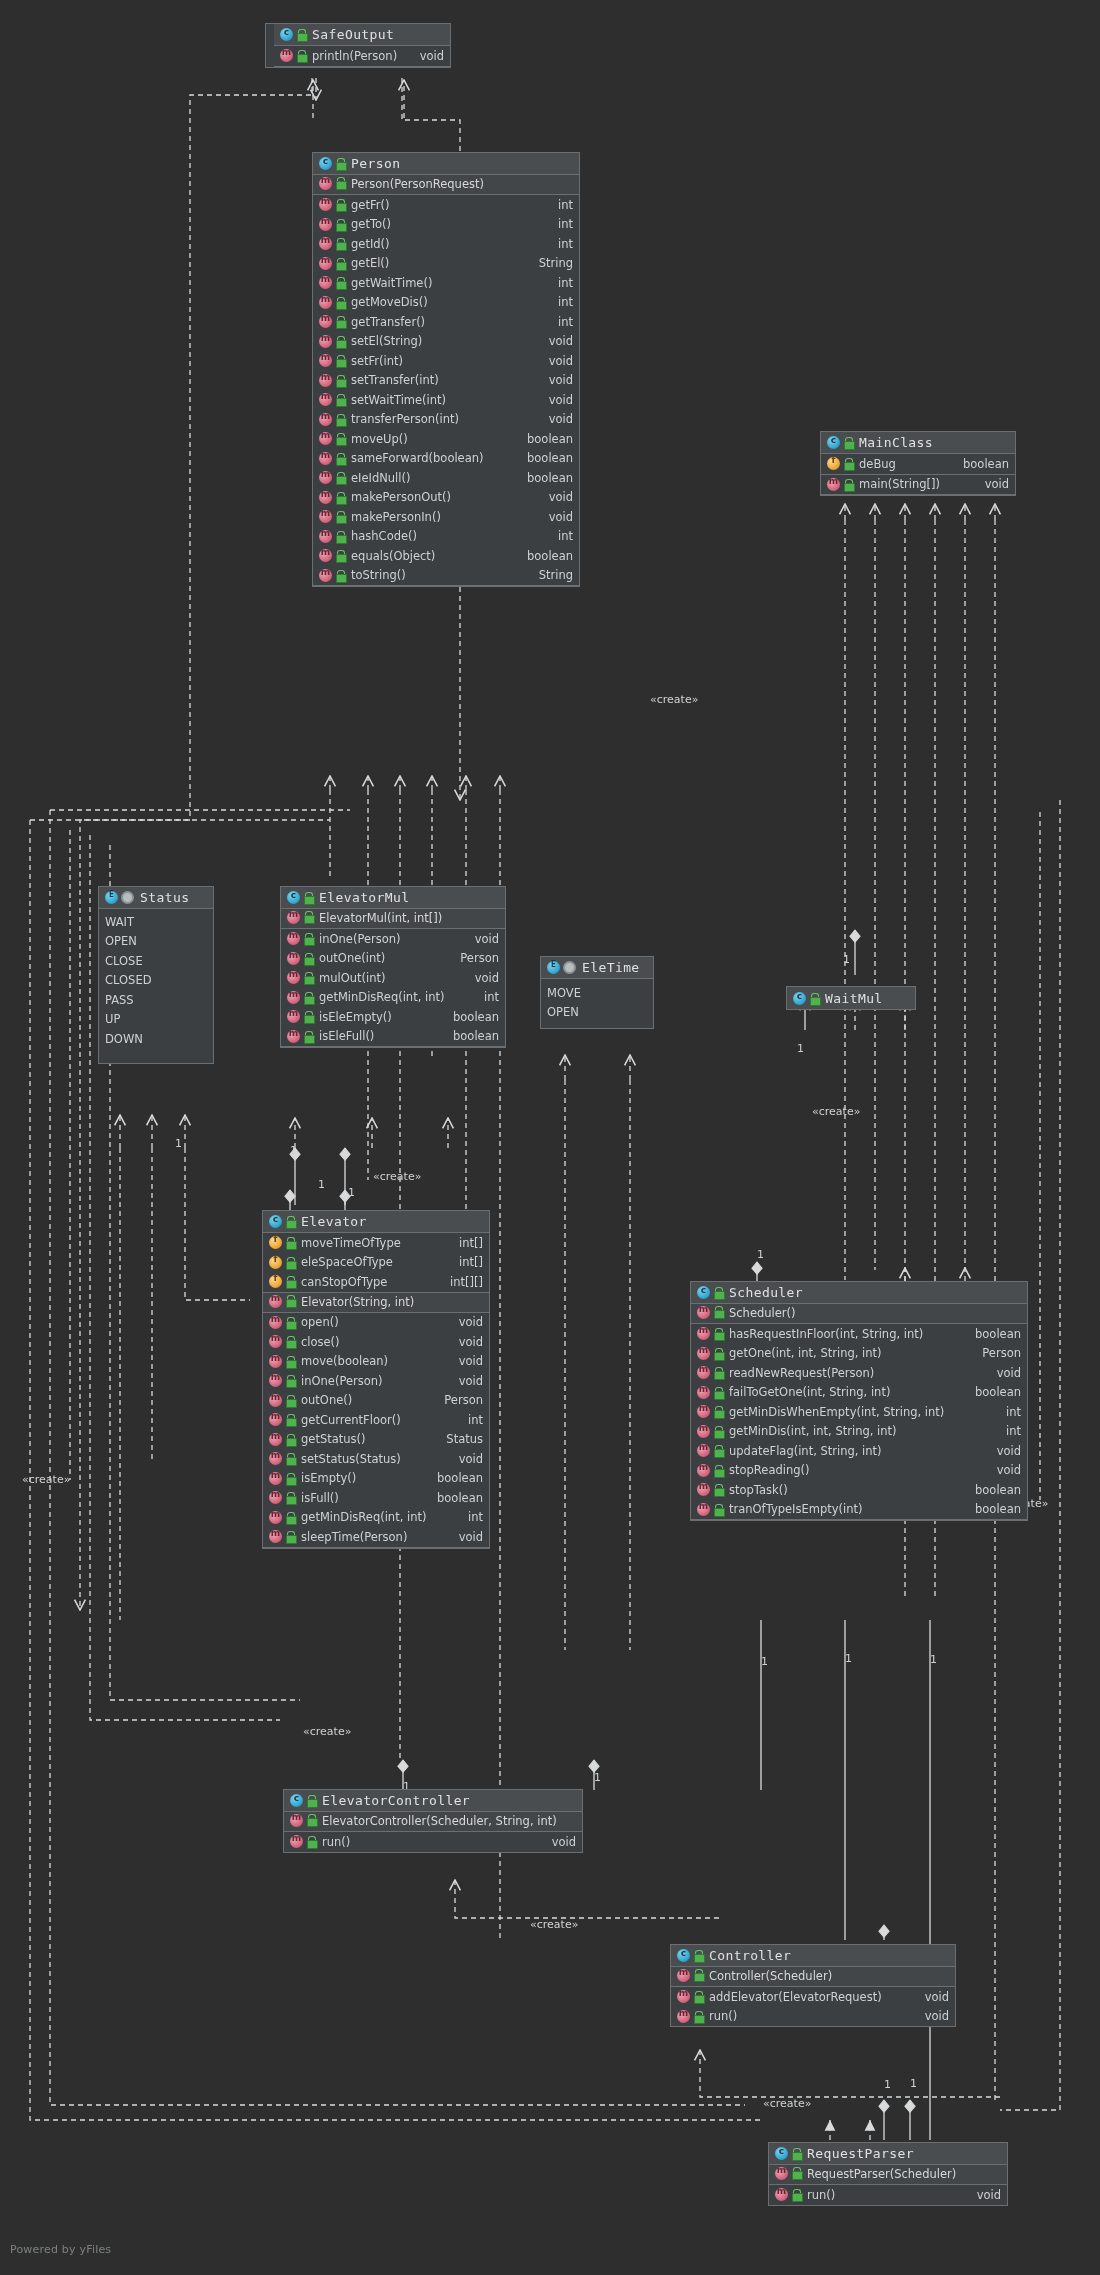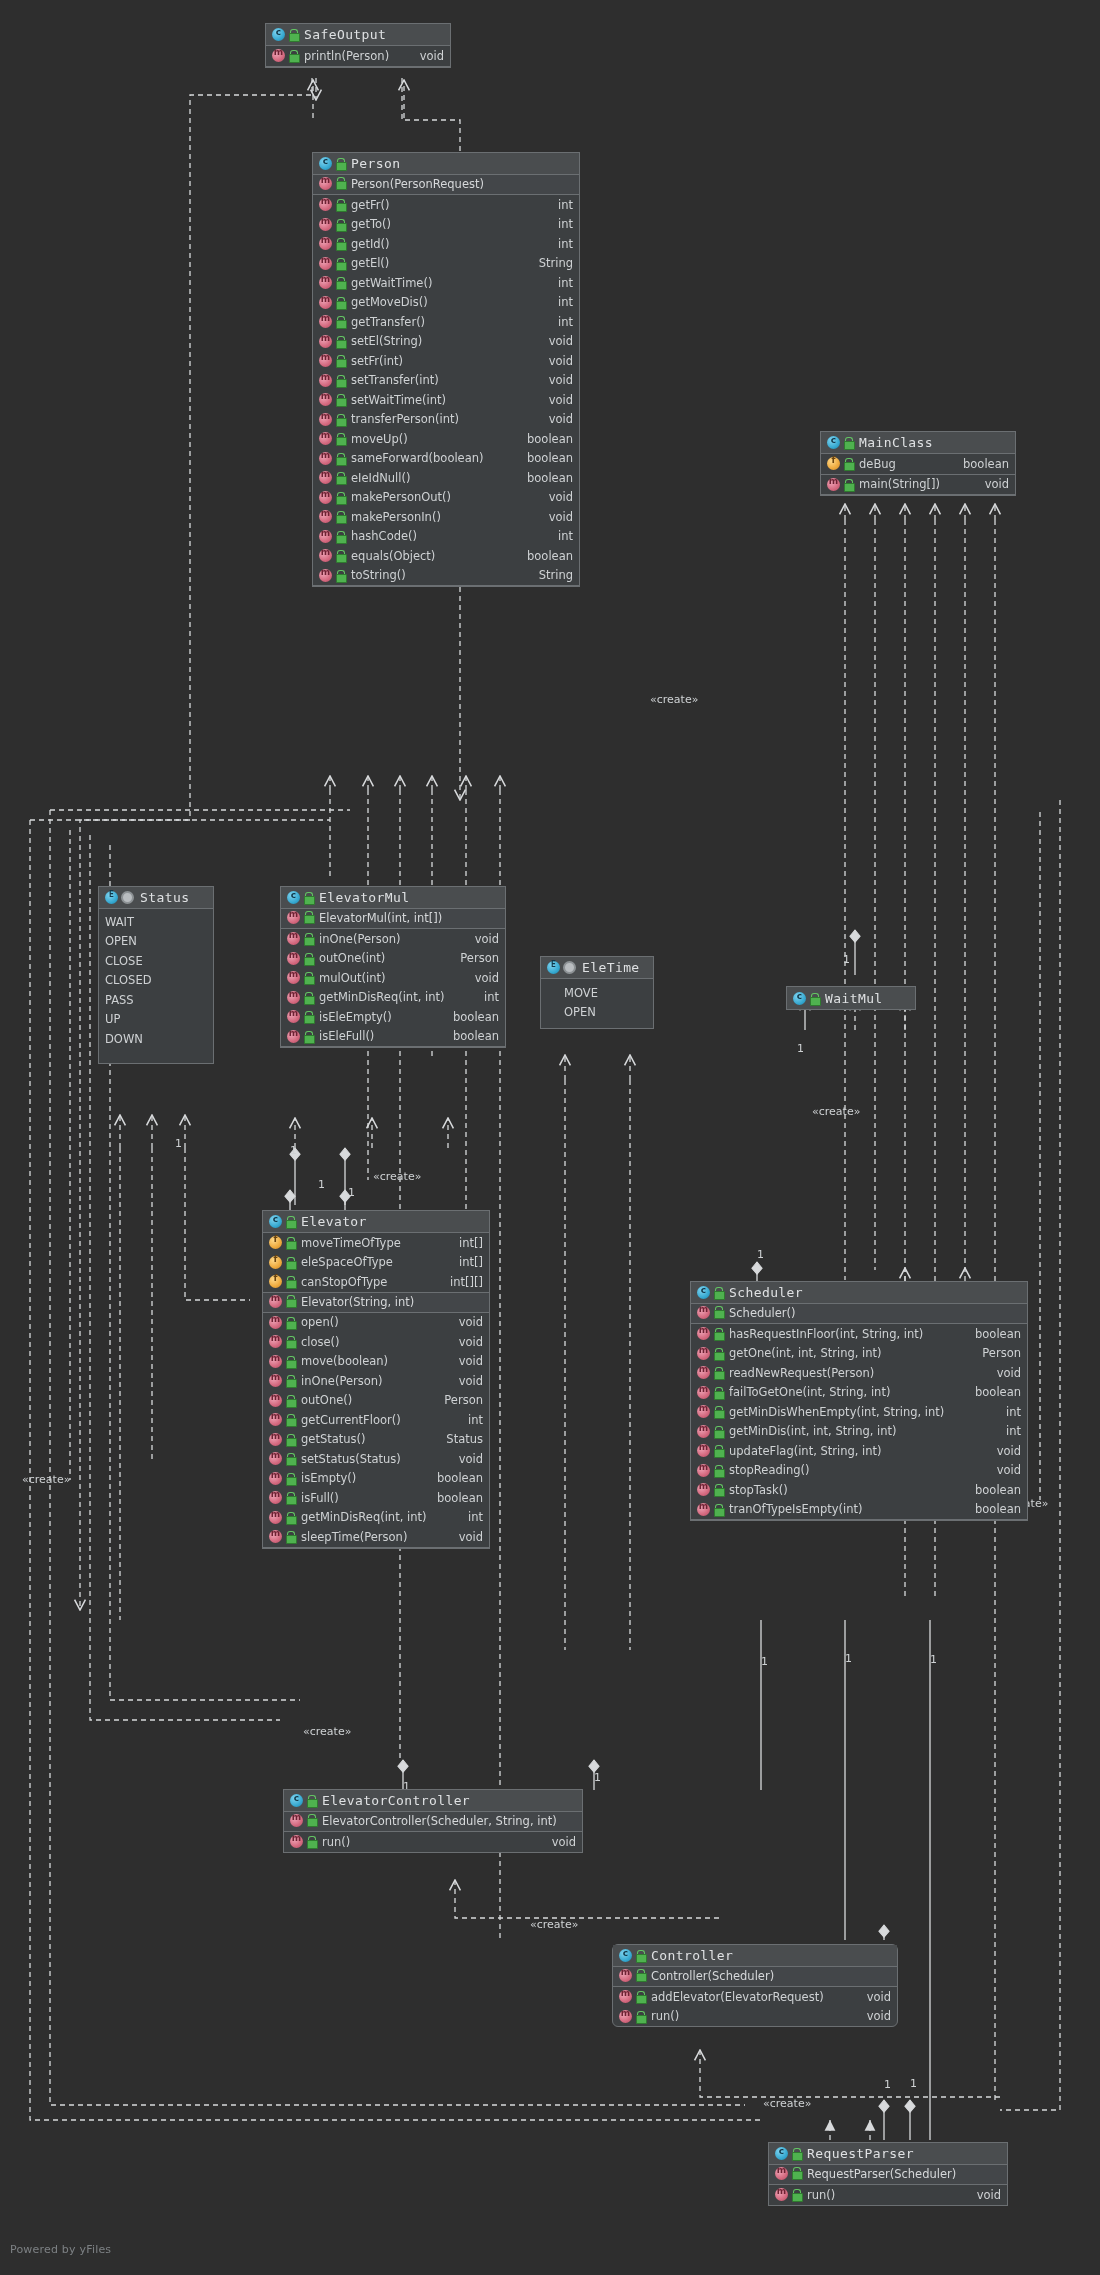--- a/index.html
+++ b/index.html
@@ -251,21 +251,21 @@
         <path d="M110 845 L110 1700 L300 1700"></path>
       </g>
 
       <g stroke-dasharray="5 4">
         <path d="M1060 800 L1060 2110 L1000 2110"></path>
         <path d="M1040 812 L1040 1500"></path>
       </g>
     </g>
   </svg>
 
-  <div class="node" style="left:265px;top:23px;width:186px;">
+  <div class="node" style="left:265px;top:23px;width:186px;padding-left:8px;">
     <div class="hdr">
       <span class="ic ic-class"></span>
       <span class="ic ic-lock"></span>
       <span class="title-txt">SafeOutput</span>
     </div>
     <div class="sec">
       <div class="row">
         <span class="ic ic-method"></span>
         <span class="ic ic-lock"></span>
         <span class="nm">println(Person)</span>
@@ -500,21 +500,21 @@
         </div>
       </div>
   </div>
 
   <div class="node" style="left:540px;top:956px;width:114px;">
     <div class="hdr">
       <span class="ic ic-enum"></span>
       <span class="ic ic-dot"></span>
       <span class="title-txt">EleTime</span>
     </div>
-    <div class="sec" id="eletime-consts" style="border-bottom:none;padding:4px 17px 6px;">
+    <div class="sec" id="eletime-consts" style="border-bottom:none;padding:4px 0 6px;">
         <div class="row enumrow">MOVE</div>
         <div class="row enumrow">OPEN</div>
       </div>
   </div>
 
   <div class="node" style="left:786px;top:986px;width:130px;">
     <div class="hdr" style="border-bottom:none;">
       <span class="ic ic-class"></span>
       <span class="ic ic-lock"></span>
       <span class="title-txt">WaitMul</span>
@@ -717,21 +717,21 @@
     <div class="sec" style="border-bottom:none;">
       <div class="row">
         <span class="ic ic-method"></span>
         <span class="ic ic-lock"></span>
         <span class="nm">run()</span>
         <span class="ty">void</span>
       </div>
     </div>
   </div>
 
-  <div class="node" style="left:612px;top:1944px;width:286px;border-radius:6px;">
+  <div class="node" style="left:670px;top:1944px;width:286px;">
     <div class="hdr">
       <span class="ic ic-class"></span>
       <span class="ic ic-lock"></span>
       <span class="title-txt">Controller</span>
     </div>
     <div class="ctor">
       <span class="ic ic-method"></span>
       <span class="ic ic-lock"></span>
       <span class="nm">Controller(Scheduler)</span>
     </div>

